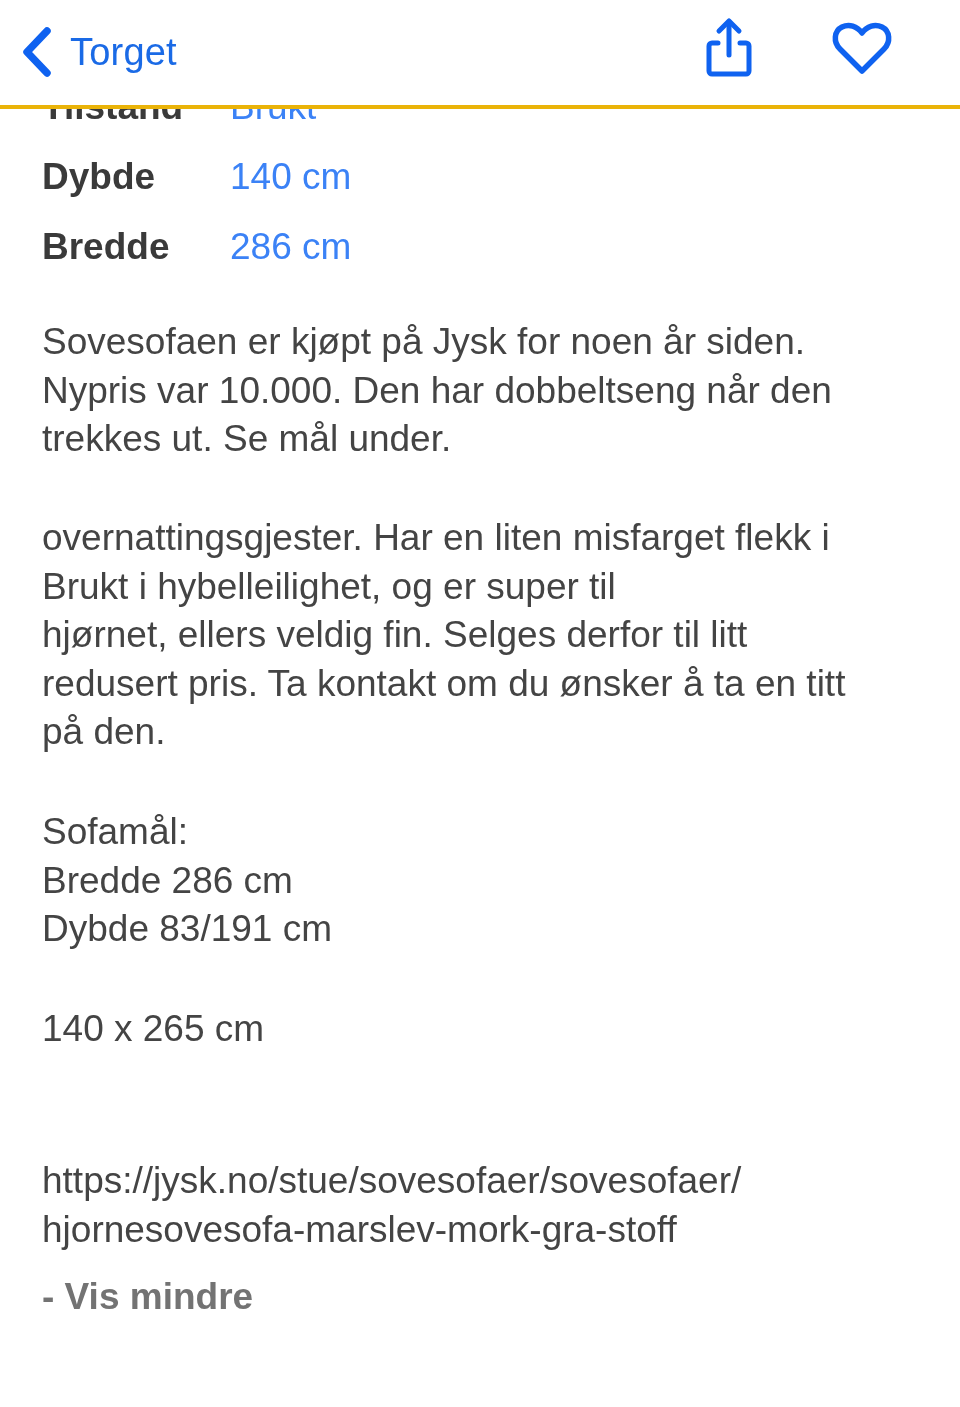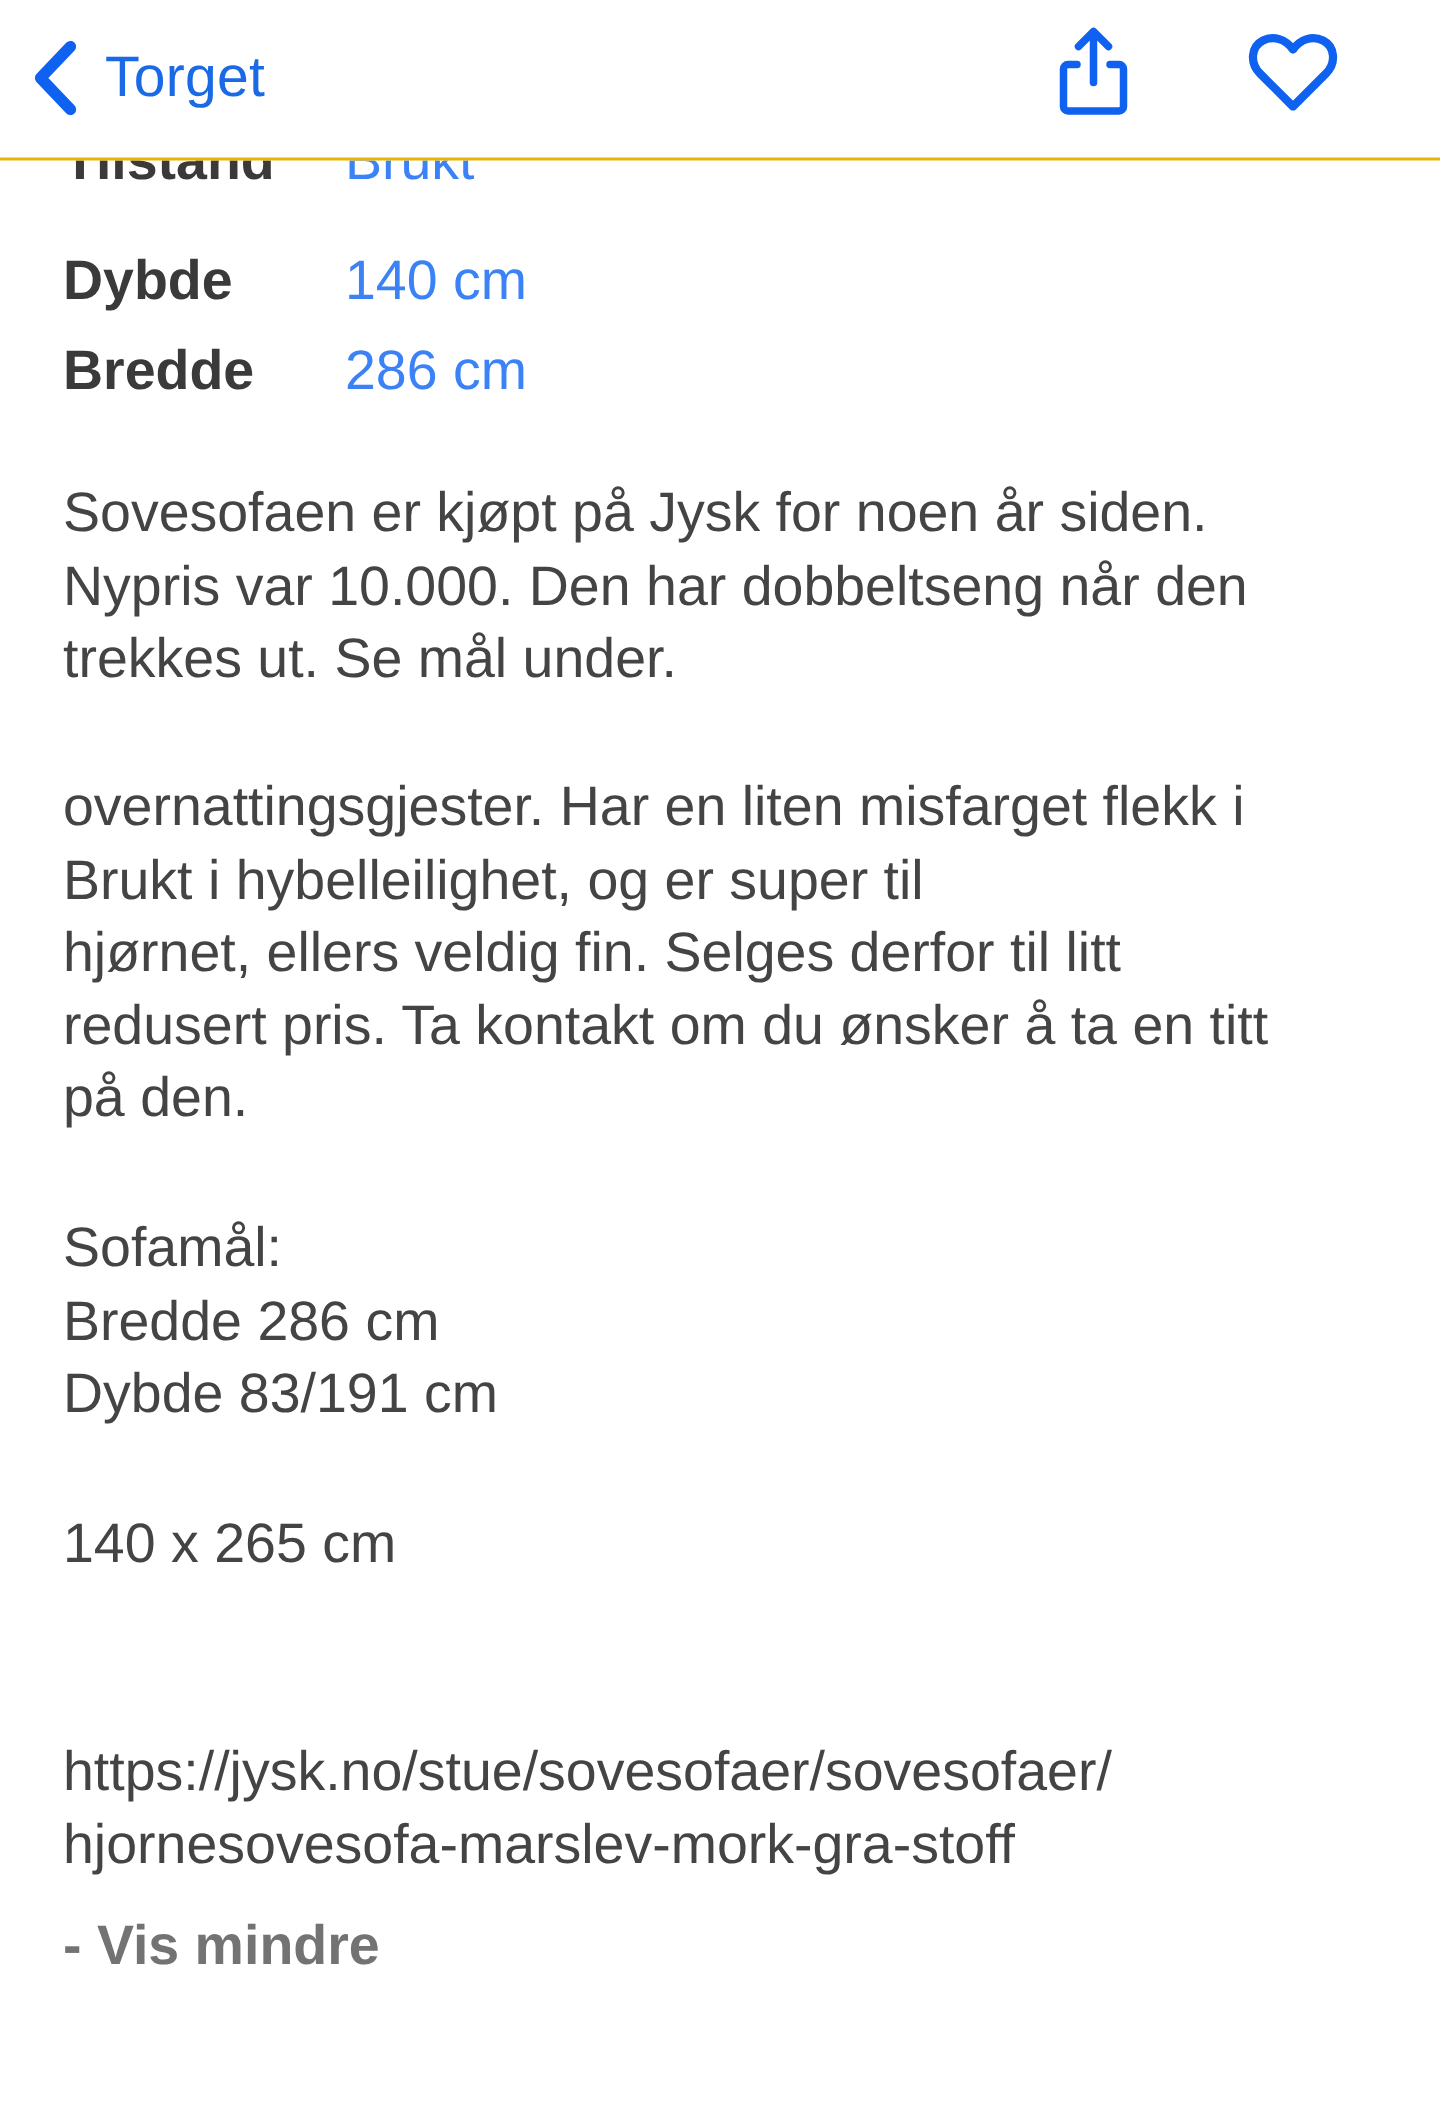--- a/index.html
+++ b/index.html
@@ -14,21 +14,21 @@
       overflow: hidden;
       font-family: "Liberation Sans", "DejaVu Sans", sans-serif;
       color: #464646;
     }
     .header {
       position: absolute;
       top: 0; left: 0;
       width: 960px;
       height: 105px;
       background: #ffffff;
-      border-bottom: 2px solid #eab308;
+      border-bottom: 4px solid #eab308;
       z-index: 5;
     }
     .back-btn {
       position: absolute;
       left: 20px;
       top: 22px;
       height: 60px;
       display: flex;
       align-items: center;
       cursor: pointer;
@@ -99,21 +99,21 @@
   </style>
 </head>
 <body>
 
 <div class="content">
 
   <div class="spec-row" style="top:86px;">
     <span class="spec-label">Tilstand</span>
     <span class="spec-value">Brukt</span>
   </div>
-  <div class="spec-row" style="top:156px;margin-top:10px;">
+  <div class="spec-row" style="top:156px;">
     <span class="spec-label">Dybde</span>
     <span class="spec-value">140 cm</span>
   </div>
   <div class="spec-row" style="top:226px;">
     <span class="spec-label">Bredde</span>
     <span class="spec-value">286 cm</span>
   </div>
 
   <p class="para" style="top:318px;">
     <span class="line">Sovesofaen er kjøpt på Jysk for noen år siden.</span>

